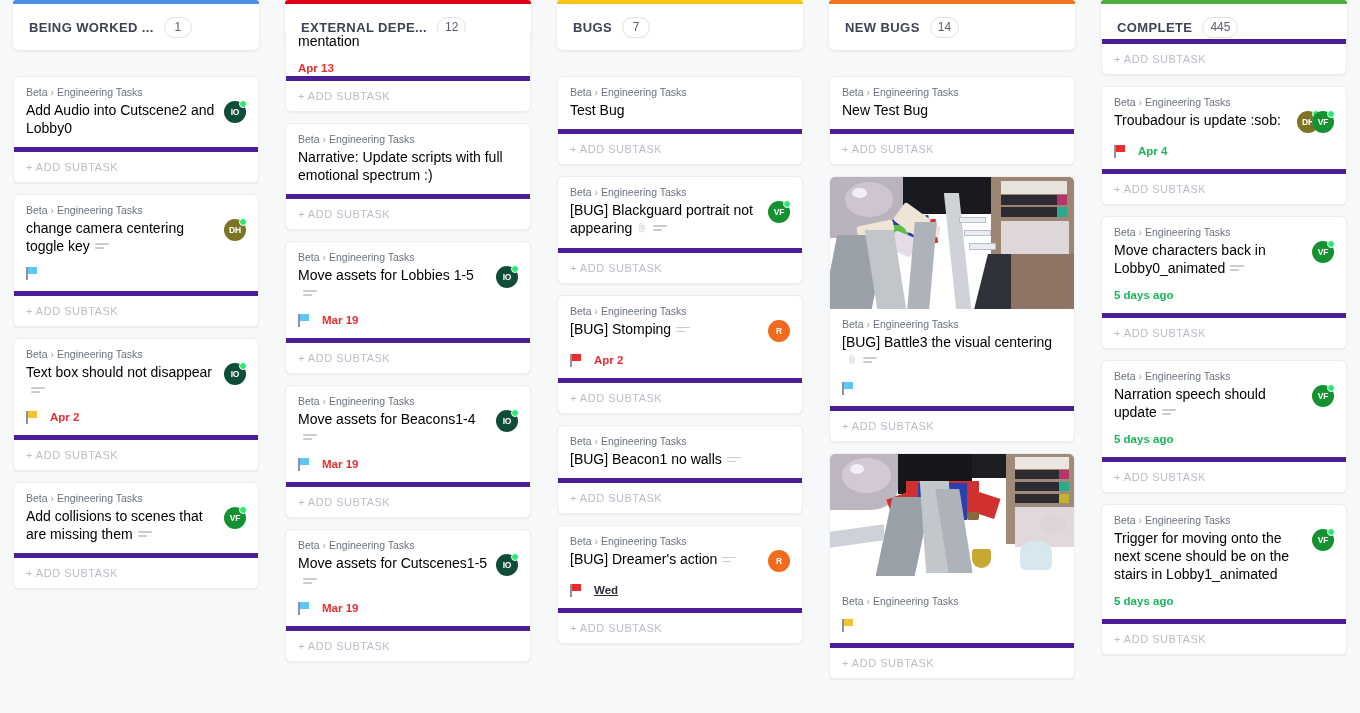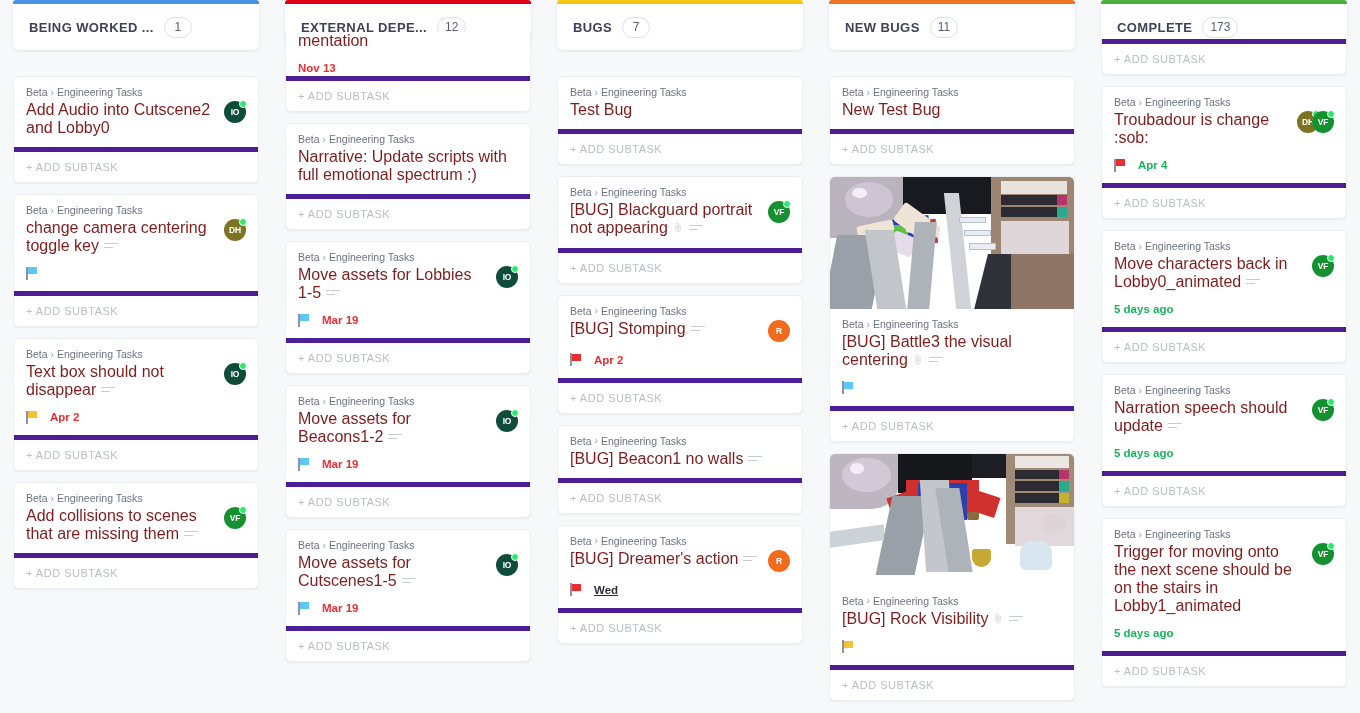--- a/index.html
+++ b/index.html
@@ -106,23 +106,23 @@
     margin-bottom: 3px;
     white-space: nowrap;
   }
   .crumb .sep { color: #9aa0ab; font-size: 10px; }
   .card-main {
     display: flex;
     align-items: flex-start;
     gap: 6px;
   }
   .card-title {
-    font-size: 16px;
+    font-size: 14px;
     line-height: 18px;
-    color: #7f1d1d;
+    color: #000000;
     flex: 1 1 auto;
     word-wrap: break-word;
   }
   .inline-ic { display: inline-block; vertical-align: middle; margin-left: 4px; }
   .clip-icon { opacity: .45; }
   .desc-icon {
     display: inline-block;
     width: 14px; height: 8px;
     vertical-align: middle;
     margin-left: 5px;
@@ -299,21 +299,21 @@
             <div class="col-title">EXTERNAL DEPE...</div>
             <div class="col-count">12</div>
           </div>
         </div>
         <div class="cards" style="margin-top: -27px;">
           <div class="card clipped-top">
             <div class="card-main">
               <div class="card-title"><span>mentation</span></div>
             </div>
             <div class="meta-row">
-              <div class="date-text date-red">Nov 13</div>
+              <div class="date-text date-red">Apr 13</div>
             </div>
             <div class="add-subtask">+ ADD SUBTASK</div>
           </div>
           <div class="card">
             <div class="crumb">
               <span>Beta</span>
               <span class="sep">›</span>
               <span>Engineering Tasks</span>
             </div>
             <div class="card-main">
@@ -345,21 +345,21 @@
             </div>
             <div class="add-subtask">+ ADD SUBTASK</div>
           </div>
           <div class="card">
             <div class="crumb">
               <span>Beta</span>
               <span class="sep">›</span>
               <span>Engineering Tasks</span>
             </div>
             <div class="card-main">
-              <div class="card-title"><span>Move assets for Beacons1-2</span><span class="desc-icon"><i></i><i></i></span></div>
+              <div class="card-title"><span>Move assets for Beacons1-4</span><span class="desc-icon"><i></i><i></i></span></div>
               <div class="avatars">
                 <div class="avatar" style="background: rgb(15, 76, 58);">
                   <span>IO</span>
                   <span class="dot"></span>
                 </div>
               </div>
             </div>
             <div class="meta-row">
               <span class="flag">
                 <span class="pole"></span>
@@ -495,21 +495,21 @@
           </div>
         </div>
       </div>
     </div>
     <div class="column">
       <div class="col-inner">
         <div class="col-header-wrap">
           <div class="col-accent" style="background: rgb(240, 117, 34);"></div>
           <div class="col-header">
             <div class="col-title">NEW BUGS</div>
-            <div class="col-count">11</div>
+            <div class="col-count">14</div>
           </div>
         </div>
         <div class="cards offset-top-a">
           <div class="card">
             <div class="crumb">
               <span>Beta</span>
               <span class="sep">›</span>
               <span>Engineering Tasks</span>
             </div>
             <div class="card-main">
@@ -596,57 +596,52 @@
        <div class="tile" style="left:0;top:56%;width:22%;height:12%;background:#cdd2d8;transform:skewY(-8deg)"></div>
        <div class="tile" style="left:56%;top:44%;width:5%;height:6%;background:#8a6a3d;border-radius:2px"></div>
        <div class="tile" style="left:58%;top:72%;width:8%;height:14%;background:#c6a832;border-radius:3px 3px 50% 50%"></div>
        <div class="tile" style="left:78%;top:66%;width:13%;height:22%;background:#d8e6ef;border-radius:40% 40% 20% 20%"></div>
             </div>
             <div class="crumb">
               <span>Beta</span>
               <span class="sep">›</span>
               <span>Engineering Tasks</span>
             </div>
-            <div class="card-main">
-              <div class="card-title"><span>[BUG] Rock Visibility</span><span class="inline-ic"><svg viewBox="0 0 24 24" width="12" height="12" class="clip-icon">
-                    <path d="M16.5 6.5v9a4.5 4.5 0 0 1-9 0V5a3 3 0 0 1 6 0v9.5a1.5 1.5 0 0 1-3 0V6.5" fill="none" stroke="#9aa0ab" stroke-width="1.7" stroke-linecap="round"></path>
-                  </svg></span><span class="desc-icon"><i></i><i></i></span></div>
-            </div>
             <div class="meta-row">
               <span class="flag">
                 <span class="pole"></span>
                 <span class="cloth" style="background: rgb(242, 195, 53);"></span>
               </span>
             </div>
             <div class="add-subtask">+ ADD SUBTASK</div>
           </div>
         </div>
       </div>
     </div>
     <div class="column">
       <div class="col-inner">
         <div class="col-header-wrap">
           <div class="col-accent" style="background: rgb(76, 175, 63);"></div>
           <div class="col-header wide">
             <div class="col-title">COMPLETE</div>
-            <div class="col-count">173</div>
+            <div class="col-count">445</div>
           </div>
         </div>
         <div class="cards" style="margin-top: -20px;">
           <div class="card clipped-top">
             <div class="add-subtask">+ ADD SUBTASK</div>
           </div>
           <div class="card">
             <div class="crumb">
               <span>Beta</span>
               <span class="sep">›</span>
               <span>Engineering Tasks</span>
             </div>
             <div class="card-main">
-              <div class="card-title"><span>Troubadour is change :sob:</span></div>
+              <div class="card-title"><span>Troubadour is update :sob:</span></div>
               <div class="avatars">
                 <div class="avatar" style="background: rgb(124, 116, 34);">
                   <span>DH</span>
                   <span class="dot"></span>
                 </div>
                 <div class="avatar" style="background: rgb(21, 146, 47);">
                   <span>VF</span>
                   <span class="dot"></span>
                 </div>
               </div>

